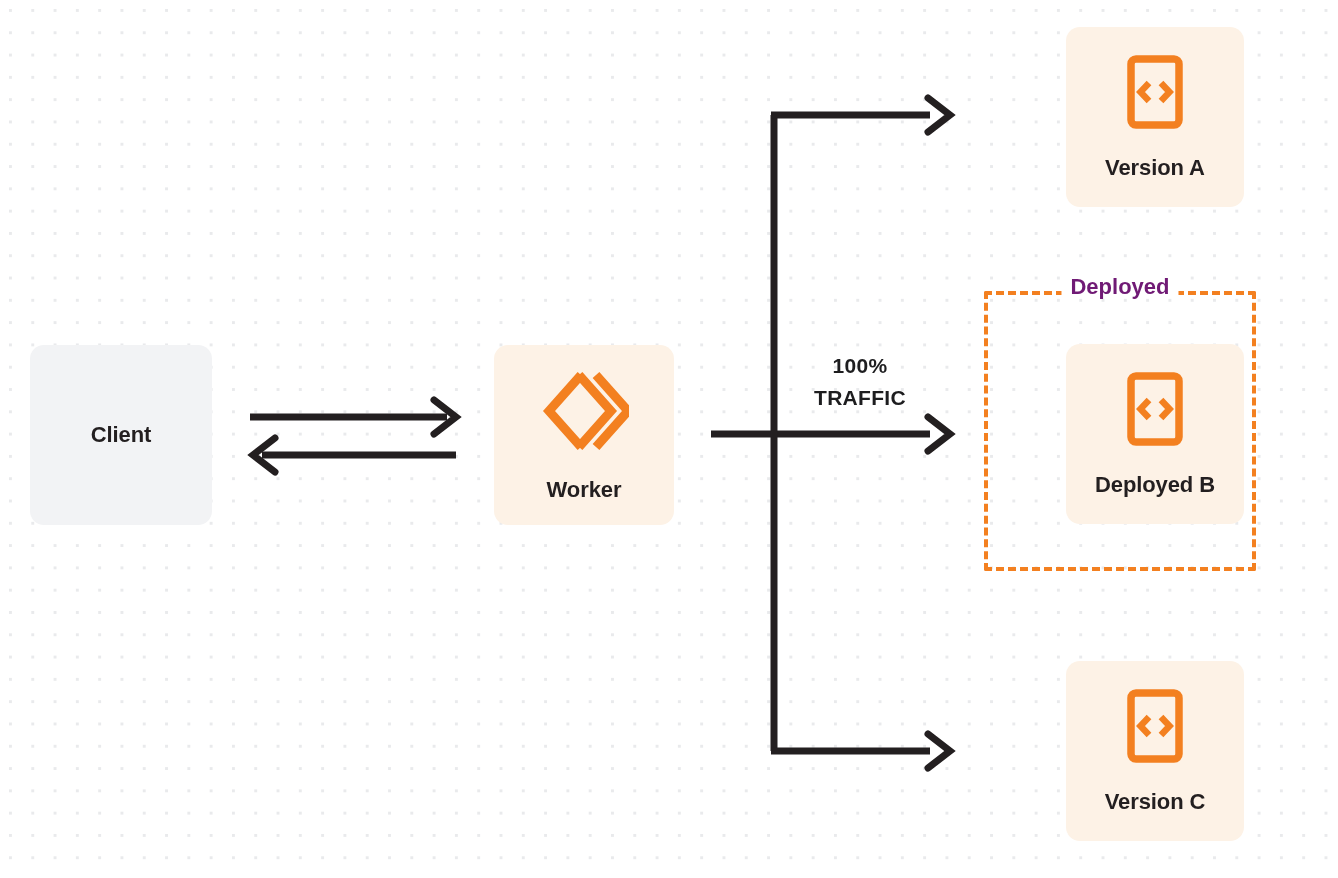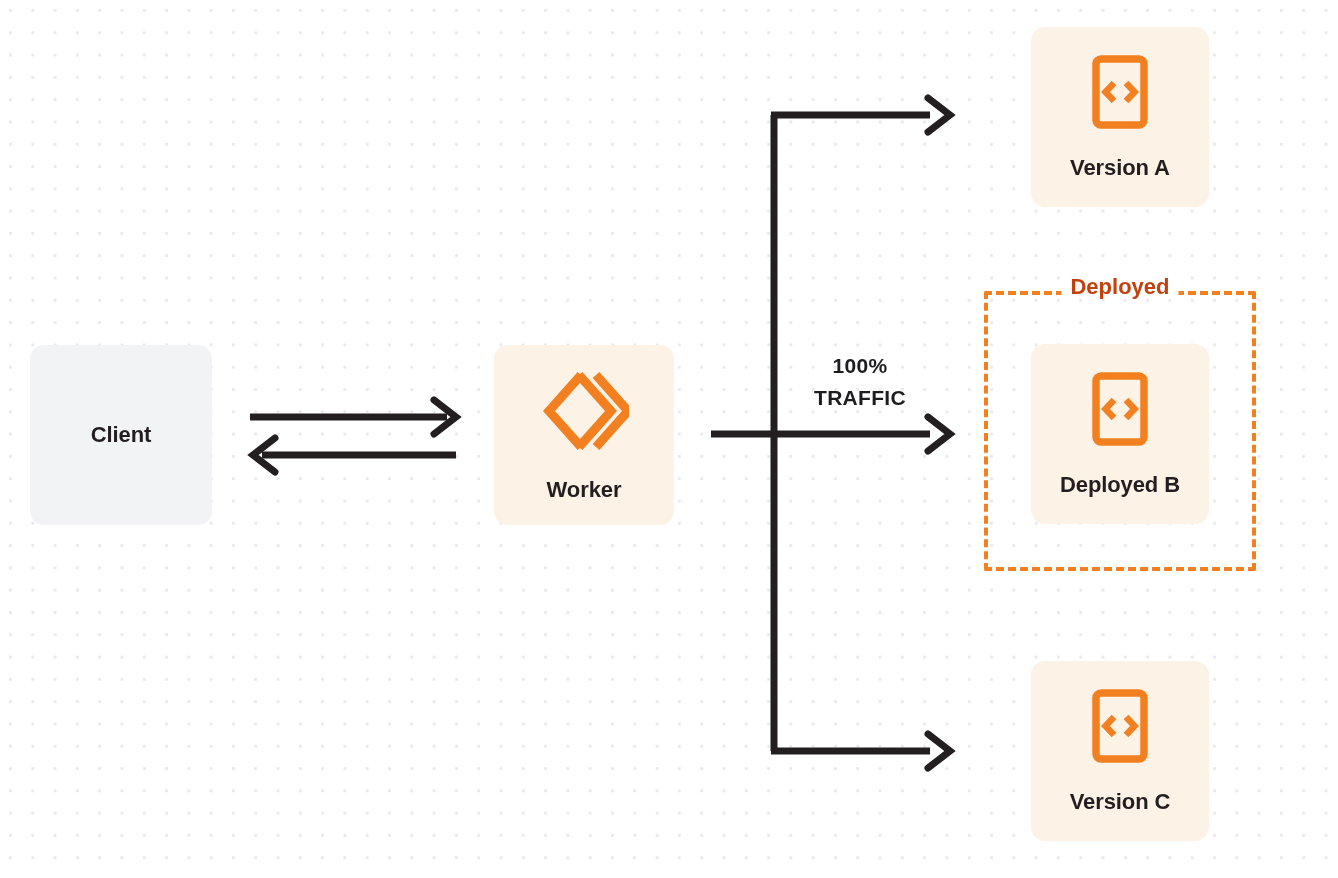--- a/index.html
+++ b/index.html
@@ -65,20 +65,21 @@
     height: 180px;
     background: #fdf2e6;
   }
   #worker-node .node-label { margin-top: 22px; }
 
   
   .version-node {
     width: 178px;
     height: 180px;
     background: #fdf2e6;
+    margin-left: 35px;
   }
   #version-a-node { left: 1031px; top: 27px; }
   #version-b-node { left: 1031px; top: 344px; }
   #version-c-node { left: 1031px; top: 661px; align-items: center; }
   .version-node .node-label { margin-top: 24px; }
 
   
   #deployed-frame {
     position: absolute;
     left: 984px;
@@ -94,21 +95,21 @@
   }
   #deployed-label {
     position: absolute;
     top: -15px;
     left: 50%;
     transform: translateX(-50%);
     background: #ffffff;
     padding: 0 9px;
     font-size: 22px;
     font-weight: bold;
-    color: #c2410c;
+    color: #701a75;
     line-height: 1;
     white-space: nowrap;
   }
 
   
   #connectors {
     position: absolute;
     left: 0;
     top: 0;
     width: 1338px;

